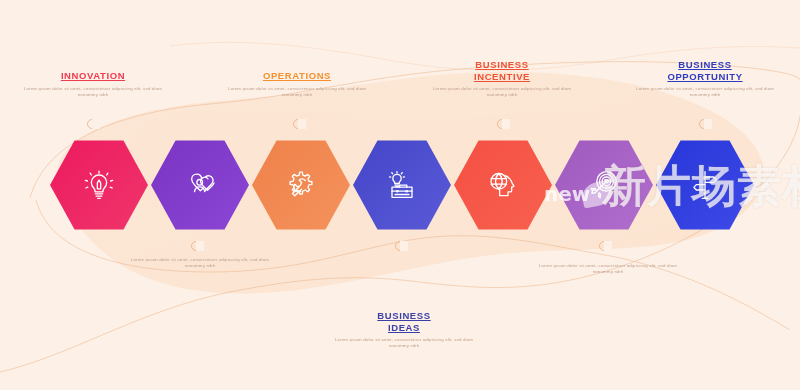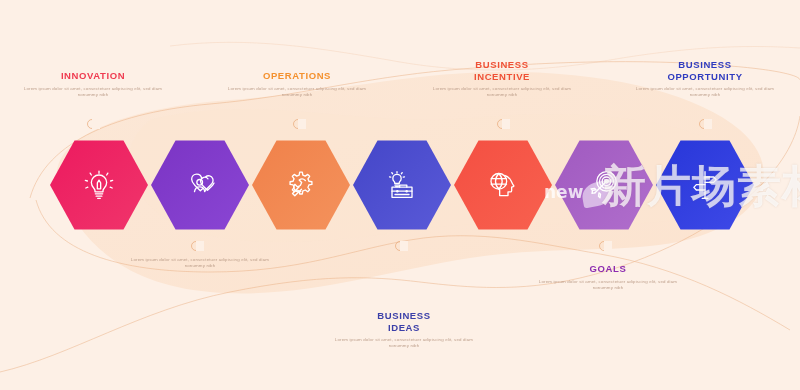--- a/index.html
+++ b/index.html
@@ -25,21 +25,21 @@
     display:flex;align-items:center;justify-content:center;
   }
   .hex svg{width:40px;height:40px;display:block;}
   .hex svg *{stroke:#ffffff;fill:none;stroke-width:1.6;stroke-linecap:round;stroke-linejoin:round;}
   .hex svg .dot{fill:#ffffff;stroke:none;}
 
   
   .lab{position:absolute;z-index:4;text-align:center;width:150px;}
   .lab .t{
     font-size:9.5px;font-weight:bold;letter-spacing:.6px;line-height:11.5px;
-    margin:0 0 4px 0;text-transform:uppercase;
+    margin:0 0 4px 0;text-transform:uppercase;text-decoration:underline;
   }
   .lab .d{
     font-size:4.4px;line-height:6.2px;color:#b99a86;letter-spacing:.15px;
     margin:0;opacity:.95;
   }
 
   
   .wm{
     position:absolute;z-index:6;left:540px;top:158px;
     width:270px;height:62px;pointer-events:none;
@@ -48,21 +48,21 @@
     position:absolute;left:62px;top:2px;
     font-family:"DejaVu Sans", sans-serif;
     font-size:44px;line-height:52px;font-weight:bold;
     color:rgba(255,255,255,.72);
     letter-spacing:1px;white-space:nowrap;
     text-shadow:0 0 2px rgba(160,130,110,.25);
   }
   .wm-new{
     position:absolute;left:4px;top:24px;
     font-family:"DejaVu Sans", sans-serif;
-    font-size:17px;font-weight:bold;color:rgba(255,255,255,.78);
+    font-size:20px;font-weight:bold;color:rgba(255,255,255,.78);
   }
   .wm-leaf{
     position:absolute;left:42px;top:24px;width:30px;height:24px;
     border-radius:60% 10% 55% 10%;
     background:rgba(255,255,255,.55);
     transform:rotate(-10deg);
   }
 </style>
 </head>
 <body style="background: rgb(253, 240, 230);">
@@ -222,23 +222,20 @@
 
   <div class="lab" style="left:329px;top:310px;">
     <div class="t" style="color: rgb(59, 63, 168);">
       <span>BUSINESS</span><br>
       <span>IDEAS</span>
     </div>
     <p class="d" style="color: rgb(185, 154, 134);">Lorem ipsum dolor sit amet, consectetuer adipiscing elit, sed diam nonummy nibh</p>
   </div>
 
   <div class="lab" style="left:533px;top:263px;">
-    <div class="t" style="color: rgb(140, 43, 176);">
-      <span>GOALS</span>
-    </div>
     <p class="d" style="color: rgb(185, 154, 134);">Lorem ipsum dolor sit amet, consectetuer adipiscing elit, sed diam nonummy nibh</p>
   </div>
 
   <div class="wm">
     <div class="wm-leaf"></div>
     <div class="wm-new">new</div>
     <div class="wm-cn">新片场素材</div>
   </div>
 
 </div>

